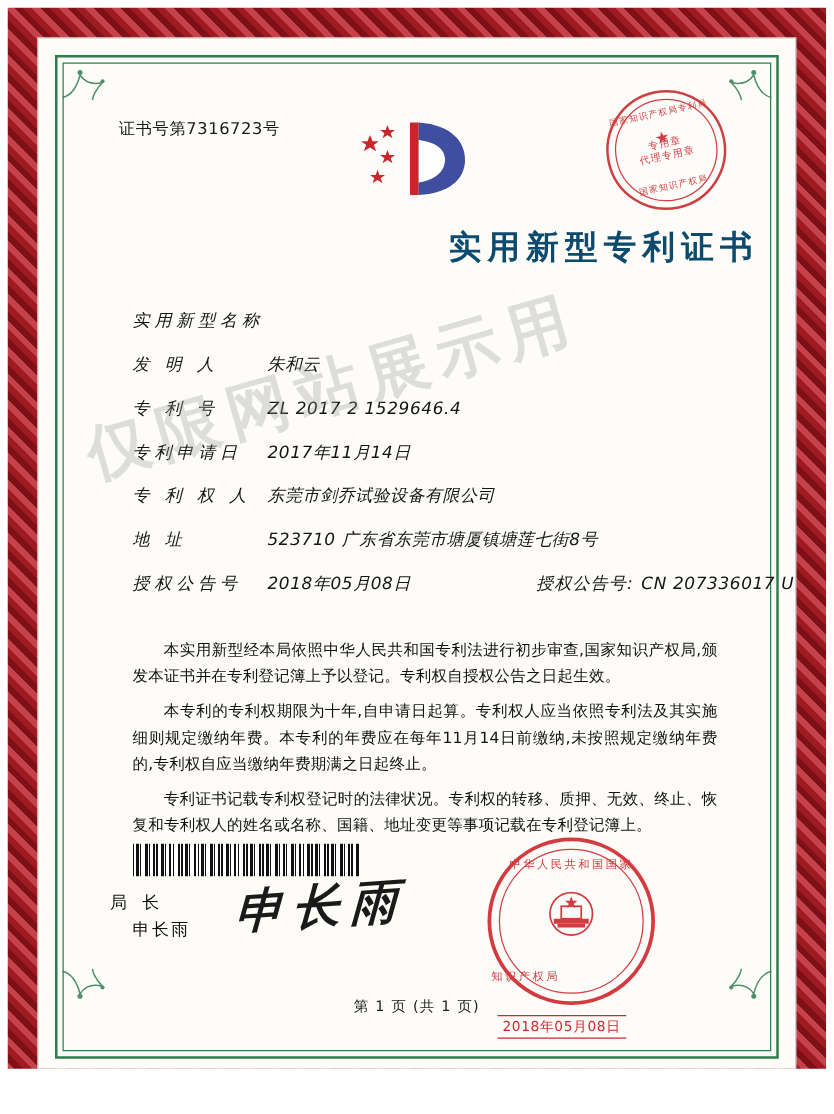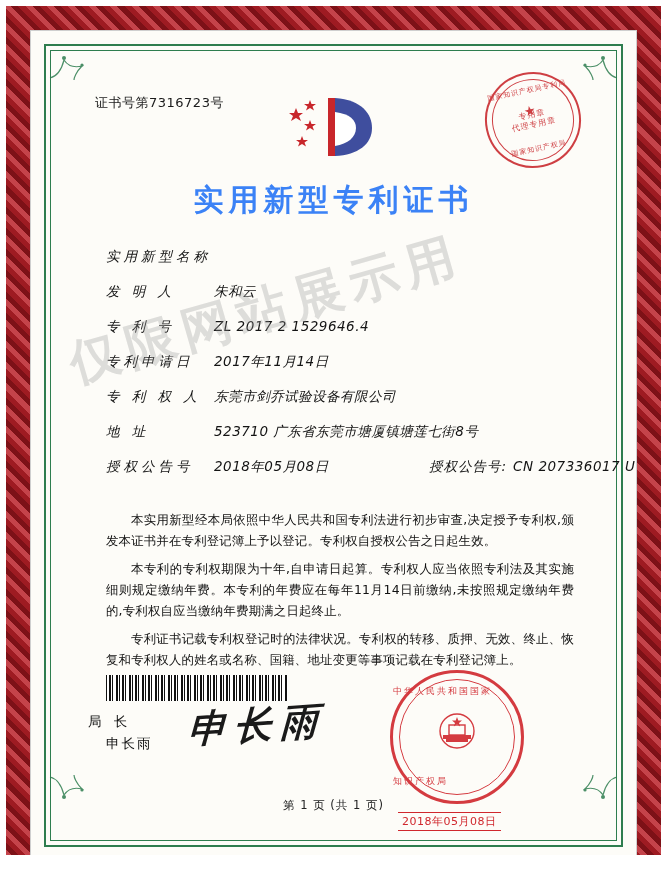--- a/index.html
+++ b/index.html
@@ -137,25 +137,25 @@
     left: 50%; top: 50%;
     margin-left: -7px; margin-top: -16px;
     font-size: 13px;
     line-height: 13px;
   }
 
   .title {
     position: absolute;
     left: 0; top: 120px;
     width: 547px;
-    text-align: center;
-    font-size: 30px;
+    text-align: right;
+    font-size: 26px;
     font-weight: bold;
     letter-spacing: 5px;
-    color: #3b82f6;
+    color: #0c4a6e;
     font-family: "DejaVu Serif", "Liberation Serif", serif;
   }
 
   .fields {
     position: absolute;
     left: 46px; top: 188px;
     width: 470px;
     font-style: italic;
   }
   .field-row {
@@ -256,21 +256,21 @@
   .seal-main .ring2 {
     position: absolute;
     left: 6px; top: 6px; right: 6px; bottom: 6px;
     border: 1px solid #d0272d;
     border-radius: 50%;
   }
   .seal-main .sm-top {
     position: absolute;
     left: 0; top: 12px;
     width: 128px;
-    text-align: left;
+    text-align: center;
     font-size: 9px;
     letter-spacing: 2px;
   }
   .seal-main .sm-bottom {
     position: absolute;
     left: 0; bottom: 13px;
     width: 128px;
     font-size: 9px;
     letter-spacing: 2px;
   }
@@ -408,21 +408,21 @@
       </div>
       <div class="field-row dual">
         <div class="field-label">授权公告号</div>
         <div class="field-value">2018年05月08日</div>
         <div class="field-extra-label">授权公告号:</div>
         <div class="field-extra-value">CN 207336017 U</div>
       </div>
     </div>
 
     <div class="paragraphs">
-      <p>本实用新型经本局依照中华人民共和国专利法进行初步审查,决定授予专利权,颁发本证书并在专利登记簿上予以登记。专利权自授权公告之日起生效。</p>
+      <p>本实用新型经本局依照中华人民共和国专利法进行初步审查,国家知识产权局,颁发本证书并在专利登记簿上予以登记。专利权自授权公告之日起生效。</p>
       <p>本专利的专利权期限为十年,自申请日起算。专利权人应当依照专利法及其实施细则规定缴纳年费。本专利的年费应在每年11月14日前缴纳,未按照规定缴纳年费的,专利权自应当缴纳年费期满之日起终止。</p>
       <p>专利证书记载专利权登记时的法律状况。专利权的转移、质押、无效、终止、恢复和专利权人的姓名或名称、国籍、地址变更等事项记载在专利登记簿上。</p>
     </div>
 
     <div class="barcode"></div>
 
     <div class="sig-label">局 长</div>
     <div class="sig-name">申长雨</div>
     <div class="sig-hand">申长雨</div>
 

